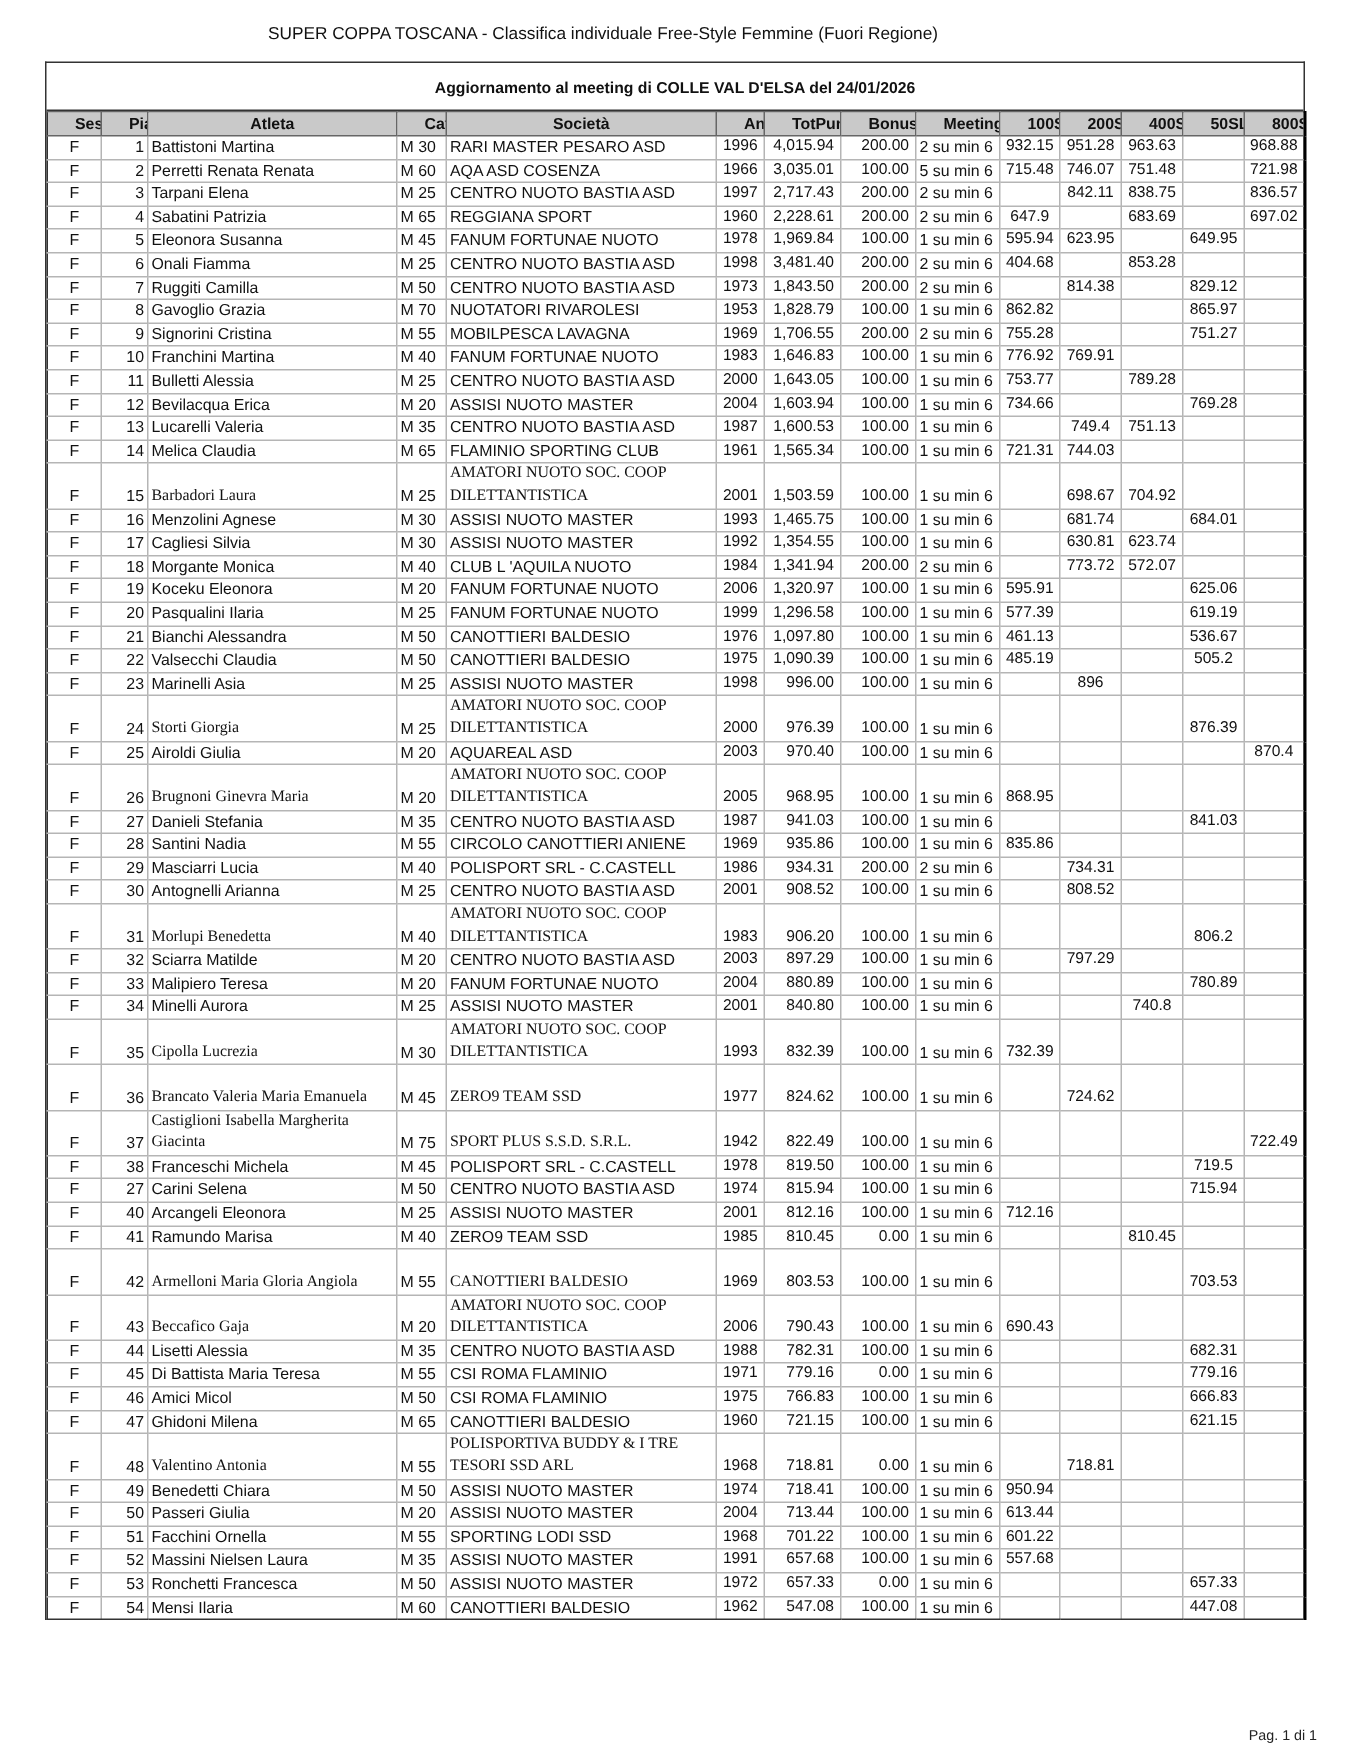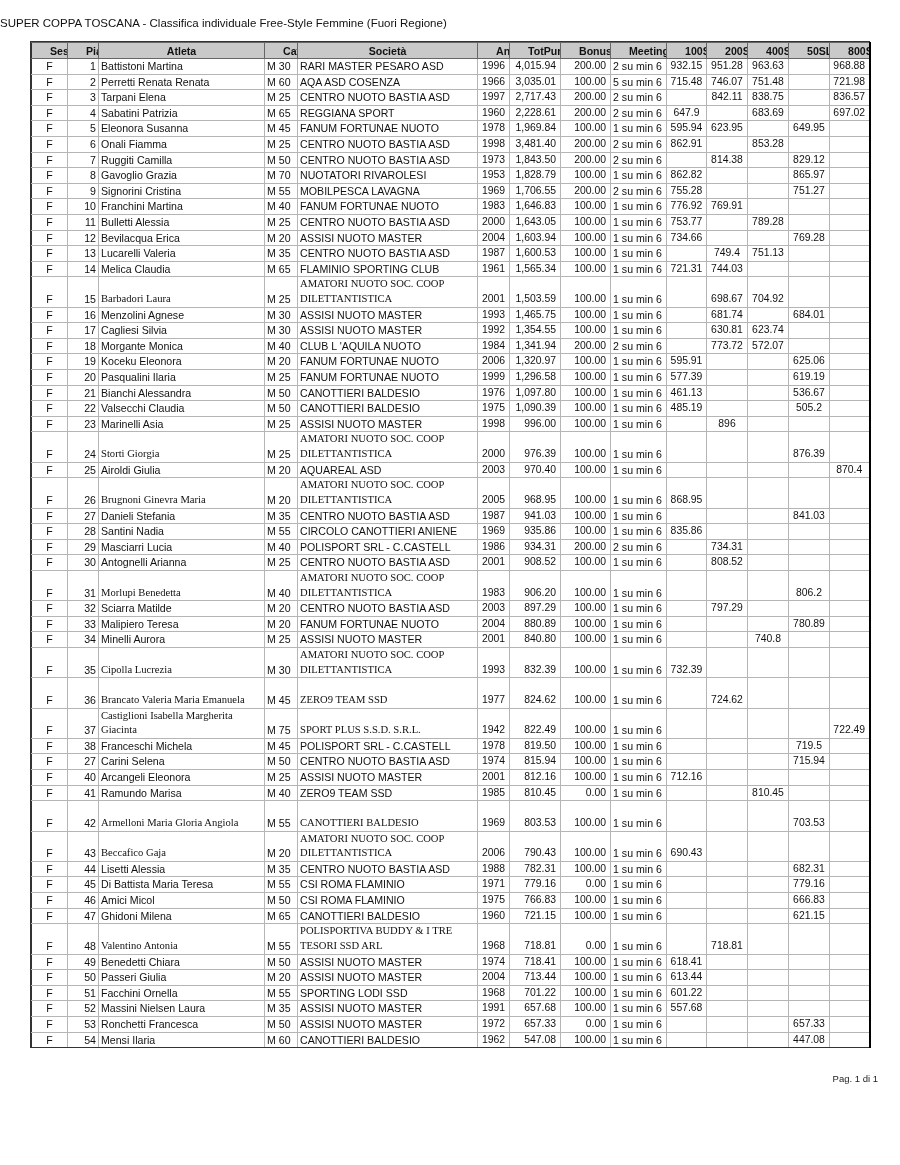--- a/index.html
+++ b/index.html
@@ -1,39 +1,40 @@
 <!DOCTYPE html>
 <html><head>
 <meta charset="utf-8">
 <style>
   html, body { margin: 0; padding: 0; background: #ffffff; }
   body { width: 900px; height: 1165px; position: relative; font-family: "Liberation Sans", sans-serif; color: #111; }
-  .doc-title { position: absolute; top: 17px; left: 0; width: 804px; text-align: left; font-size: 11.5px; font-family: "Liberation Sans", sans-serif; }
+  .doc-title { position: absolute; top: 17px; left: 0; width: 804px; text-align: center; font-size: 11.5px; font-family: "Liberation Sans", sans-serif; }
   .frame { position: absolute; left: 30px; top: 41px; width: 838px; border: 1px solid #333; border-bottom: none; }
   .subtitle { height: 31px; line-height: 34px; text-align: center; font-size: 10.5px; font-weight: bold; border-bottom: 1px solid #333; }
   table { border-collapse: collapse; table-layout: fixed; width: 838px; font-family: "Liberation Sans Narrow", "Liberation Sans", sans-serif; font-size: 10.6px; }
   th { background: #c9c9c9; font-weight: bold; height: 15px; border: 1px solid #666; padding: 0 18px; text-align: center; white-space: nowrap; overflow: hidden; }
   td { border: 1px solid #b5b5b5; padding: 0 2px; height: 14.6px; line-height: 14.6px; white-space: nowrap; overflow: hidden; vertical-align: bottom; }
   tr.tall td { height: 29.3px; }
   tr.tall td.wrap { white-space: normal; line-height: 14.6px; font-family: Liberation Serif, serif; }
   td.c { text-align: center; }
   td.r { text-align: right; }
   td.num { text-align: right; font-family: "Liberation Sans", sans-serif; font-size: 10.4px; padding-right: 4px; }
   td.numc { text-align: center; font-family: "Liberation Sans", sans-serif; font-size: 10.4px; }
   tbody tr:last-child td { border-bottom: 1px solid #333; }
   td:first-child, th:first-child { border-left: 1px solid #333; }
   td:last-child, th:last-child { border-right: 2px solid #000000; }
-  .footer { position: absolute; top: 1073px; right: 22px; font-size: 9.5px; color: #222; }
+  .footer { position: absolute; top: 1152px; right: 22px; font-size: 9.5px; color: #222; }
 </style>
 </head>
 <body>
 
 <div class="doc-title">SUPER COPPA TOSCANA - Classifica individuale Free-Style Femmine (Fuori Regione)</div>
 
 <div class="frame">
+  <div class="subtitle"><span style="font-weight: bold;">Aggiornamento al meeting di </span><span style="font-weight: bold;">COLLE VAL D'ELSA</span><span style="font-weight: bold;"> del 24/01/2026</span></div>
   <table>
     <colgroup>
       <col style="width:36px">
         <col style="width:31px">
         <col style="width:166px">
         <col style="width:33px">
         <col style="width:180px">
         <col style="width:32px">
         <col style="width:51px">
         <col style="width:50px">
@@ -146,21 +147,21 @@
         <tr>
           <td class="c">F</td>
           <td class="r">6</td>
           <td class="wrap">Onali Fiamma</td>
           <td>M 25</td>
           <td class="wrap">CENTRO NUOTO BASTIA ASD</td>
           <td class="numc">1998</td>
           <td class="num">3,481.40</td>
           <td class="num">200.00</td>
           <td>2 su min 6</td>
-          <td class="numc">862.91</td>
+          <td class="numc">404.68</td>
           <td class="numc"></td>
           <td class="numc">853.28</td>
           <td class="numc"></td>
           <td class="numc"></td>
         </tr>
         <tr>
           <td class="c">F</td>
           <td class="r">7</td>
           <td class="wrap">Ruggiti Camilla</td>
           <td>M 50</td>
@@ -834,21 +835,21 @@
         <tr>
           <td class="c">F</td>
           <td class="r">49</td>
           <td class="wrap">Benedetti Chiara</td>
           <td>M 50</td>
           <td class="wrap">ASSISI NUOTO MASTER</td>
           <td class="numc">1974</td>
           <td class="num">718.41</td>
           <td class="num">100.00</td>
           <td>1 su min 6</td>
-          <td class="numc">618.41</td>
+          <td class="numc">950.94</td>
           <td class="numc"></td>
           <td class="numc"></td>
           <td class="numc"></td>
           <td class="numc"></td>
         </tr>
         <tr>
           <td class="c">F</td>
           <td class="r">50</td>
           <td class="wrap">Passeri Giulia</td>
           <td>M 20</td>

